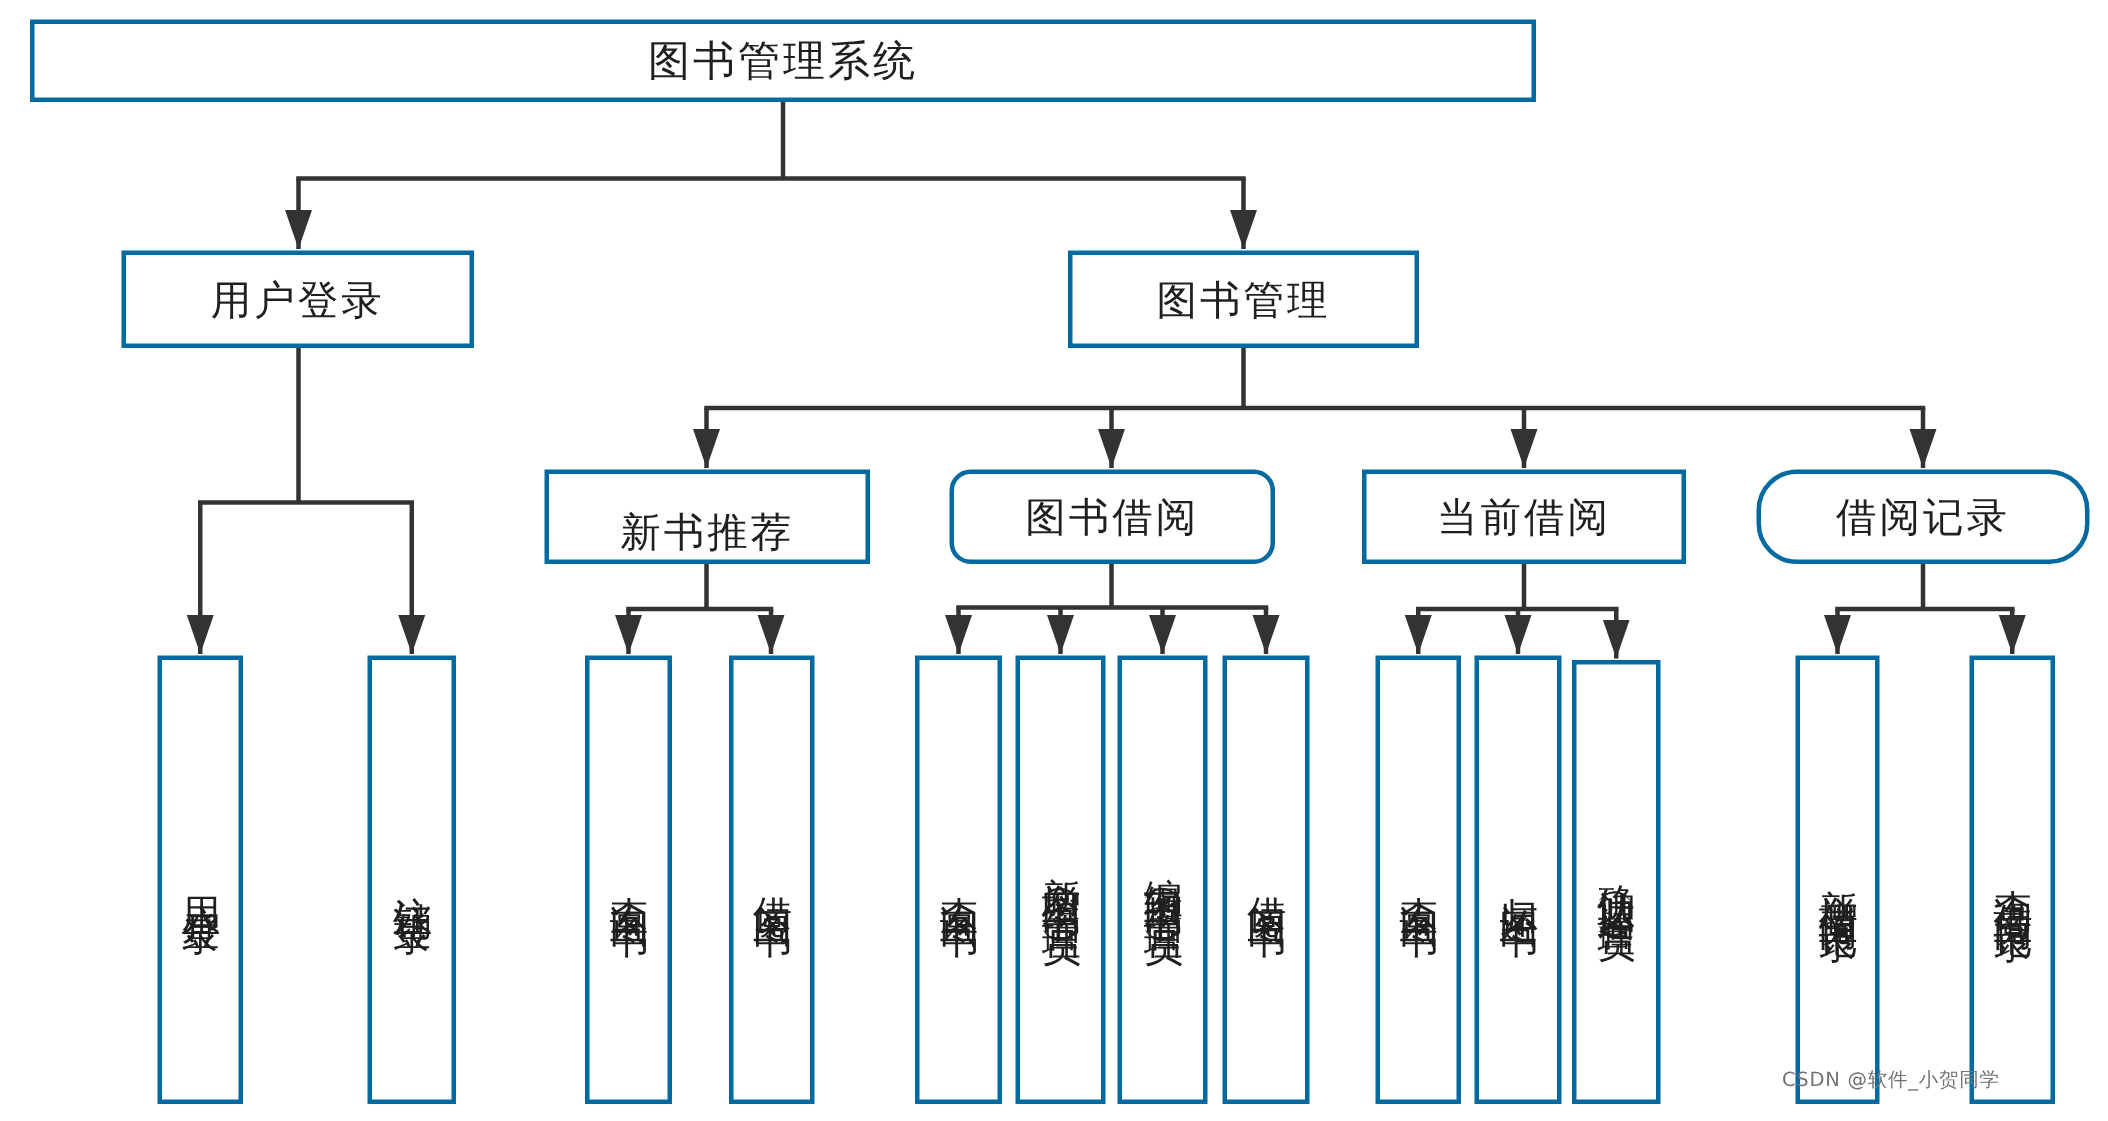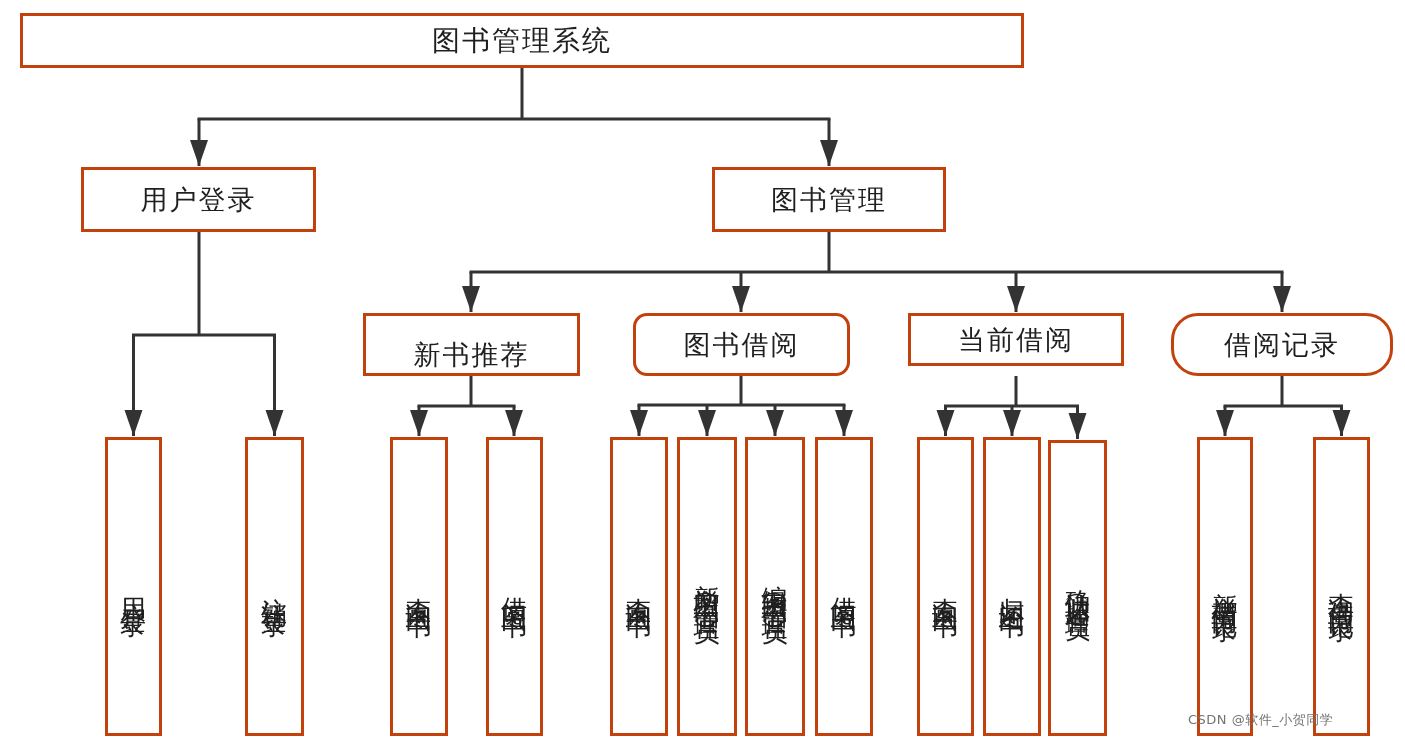--- a/index.html
+++ b/index.html
@@ -9,21 +9,21 @@
     background:#ffffff;
     overflow:hidden;
     font-family:"DejaVu Sans", sans-serif;
   }
   .connectors{
     position:absolute;left:0;top:0;width:1405px;height:747px;z-index:0;
   }
   .box{
     position:absolute;
     box-sizing:border-box;
-    border:3px solid #c2410c;
+    border:3px solid #0369a1;
     background:#ffffff;
     display:flex;
     align-items:center;
     justify-content:center;
     color:#1f1f1f;
     z-index:1;
   }
   .hlabel{font-size:27px;letter-spacing:2px;white-space:nowrap;}
   .root .hlabel{font-size:28px;}
   .vlabel{
@@ -109,21 +109,21 @@
   <div class="box" style="left:712px;top:167px;width:234px;height:65px;">
     <span class="hlabel">图书管理</span>
   </div>
 
   <div class="box" style="left:363px;top:313px;width:217px;height:63px;align-items:flex-end;">
     <span class="hlabel">新书推荐</span>
   </div>
   <div class="box" style="left:633px;top:313px;width:217px;height:63px;border-radius:14px;">
     <span class="hlabel">图书借阅</span>
   </div>
-  <div class="box" style="left:908px;top:313px;width:216px;height:53px;">
+  <div class="box" style="left:908px;top:313px;width:216px;height:63px;">
     <span class="hlabel">当前借阅</span>
   </div>
   <div class="box" style="left:1171px;top:313px;width:222px;height:63px;border-radius:27px;">
     <span class="hlabel">借阅记录</span>
   </div>
 
   <div class="box" style="left:105px;top:437px;width:57px;height:299px;">
     <span class="vlabel">用户登录</span>
   </div>
   <div class="box" style="left:245px;top:437px;width:59px;height:299px;">

